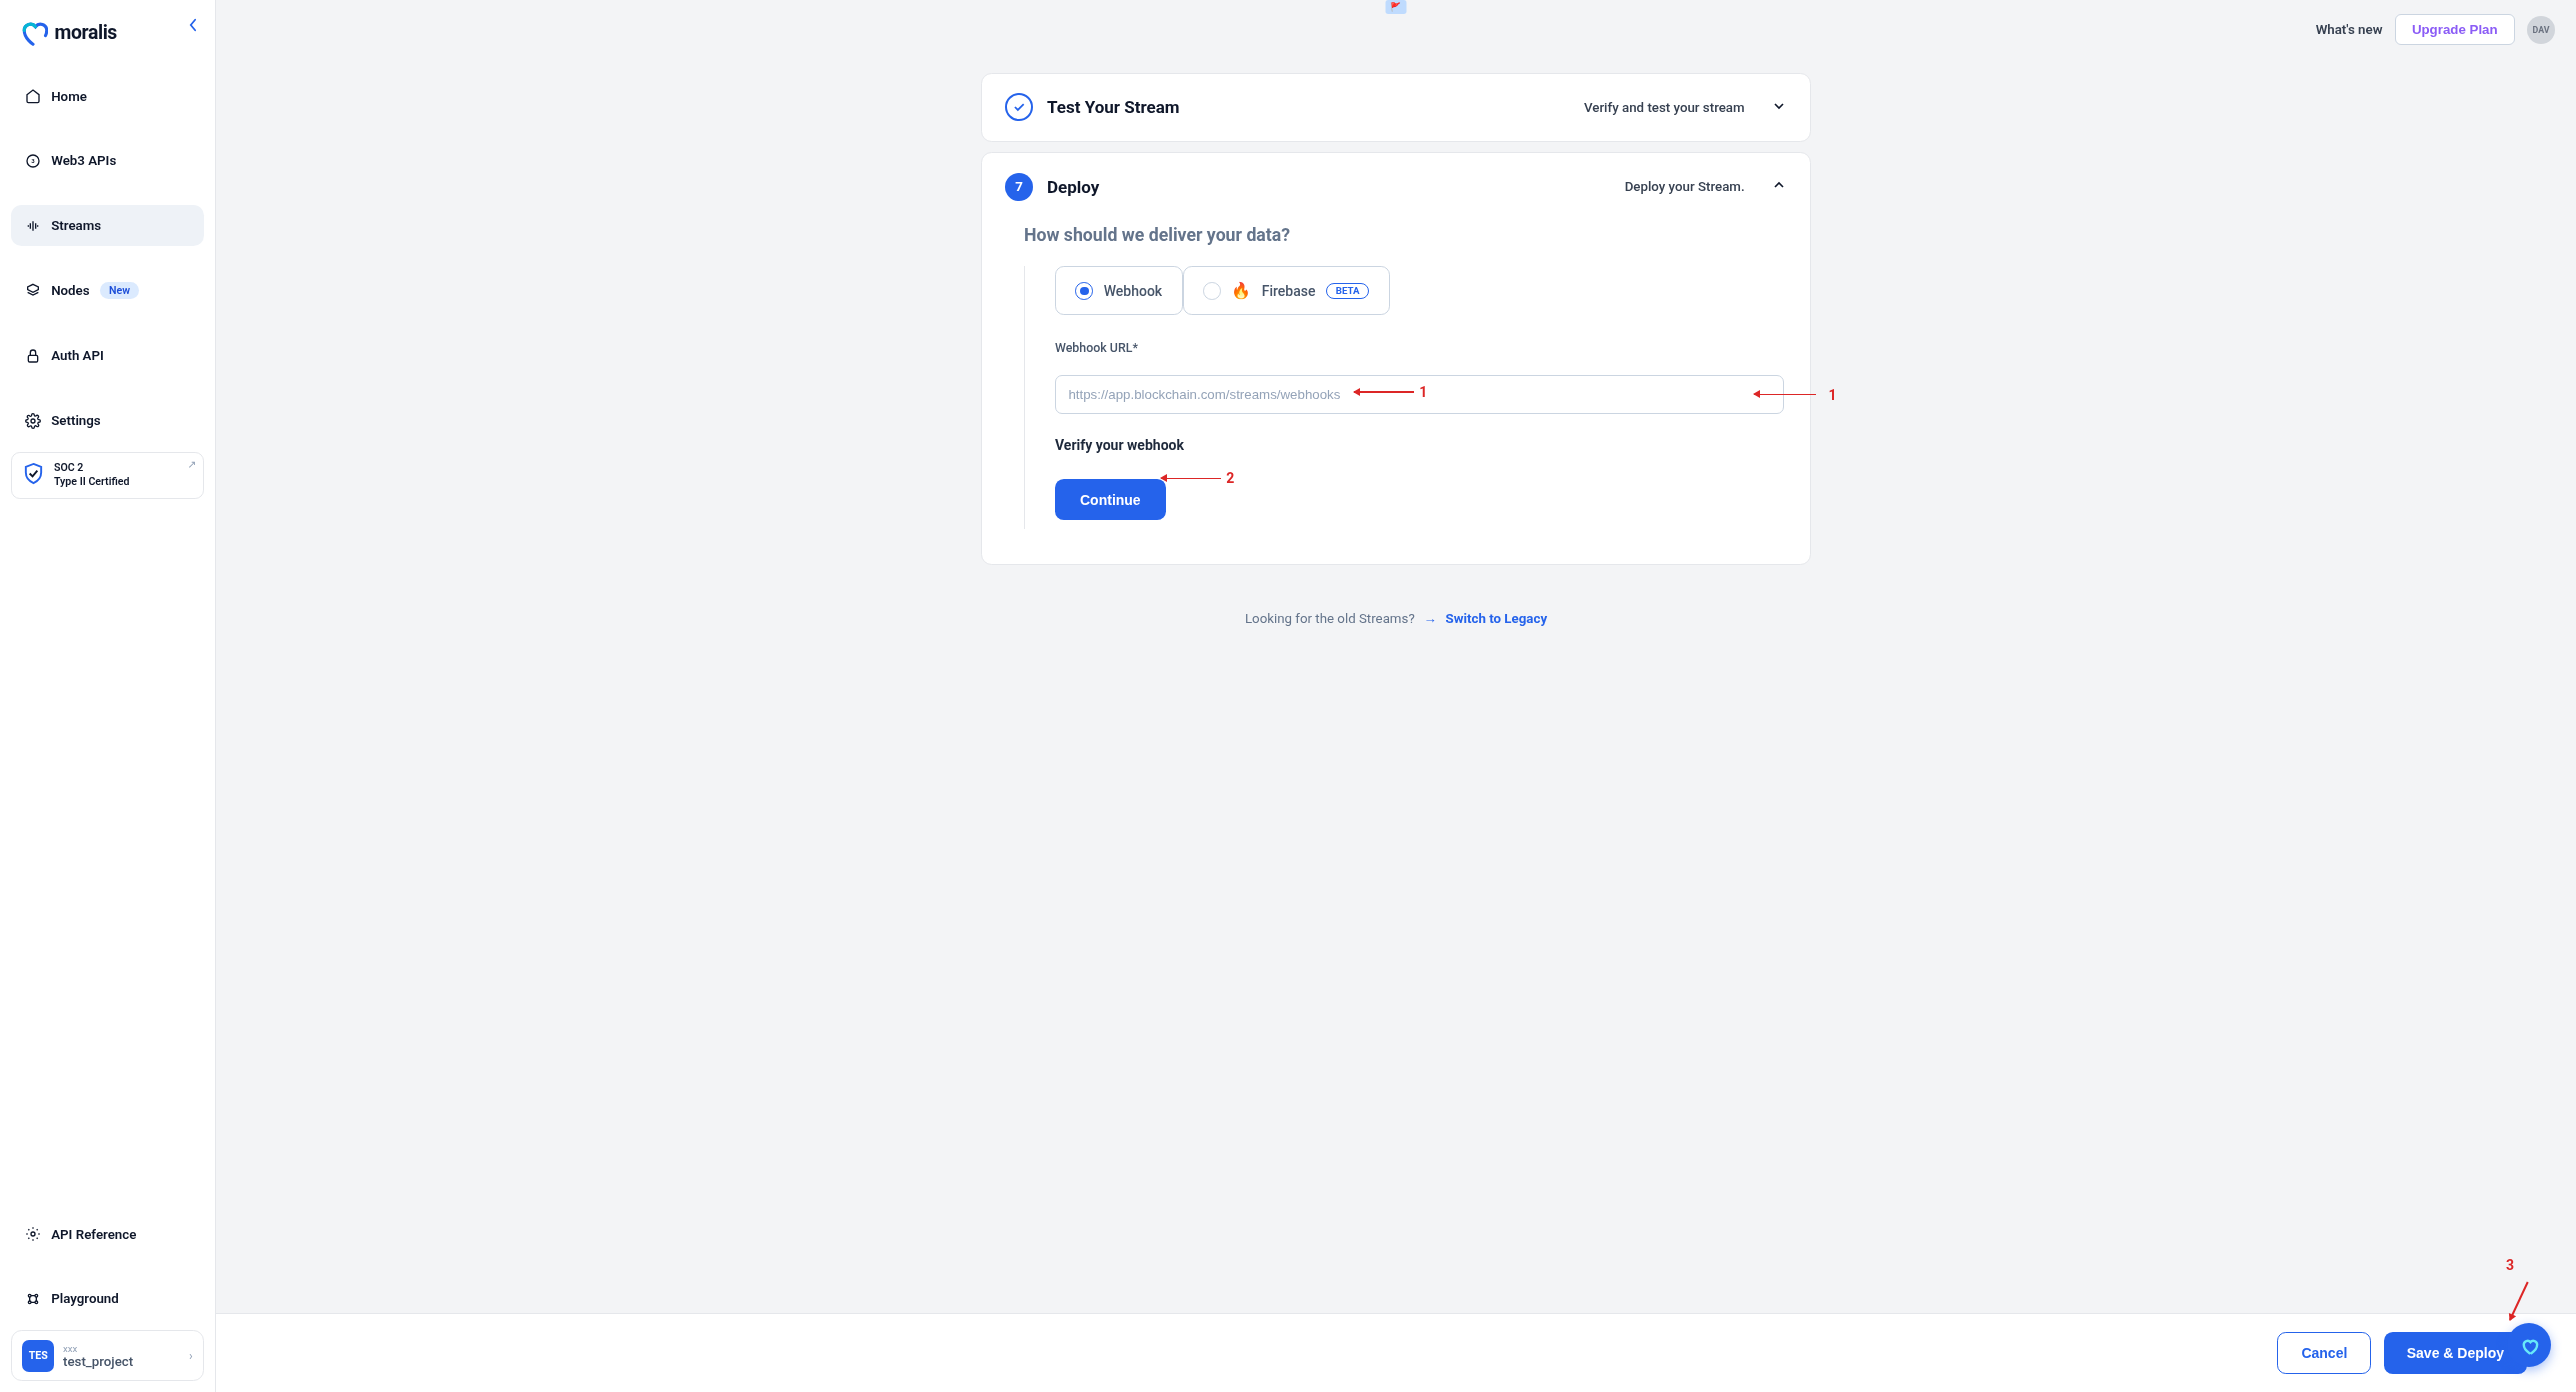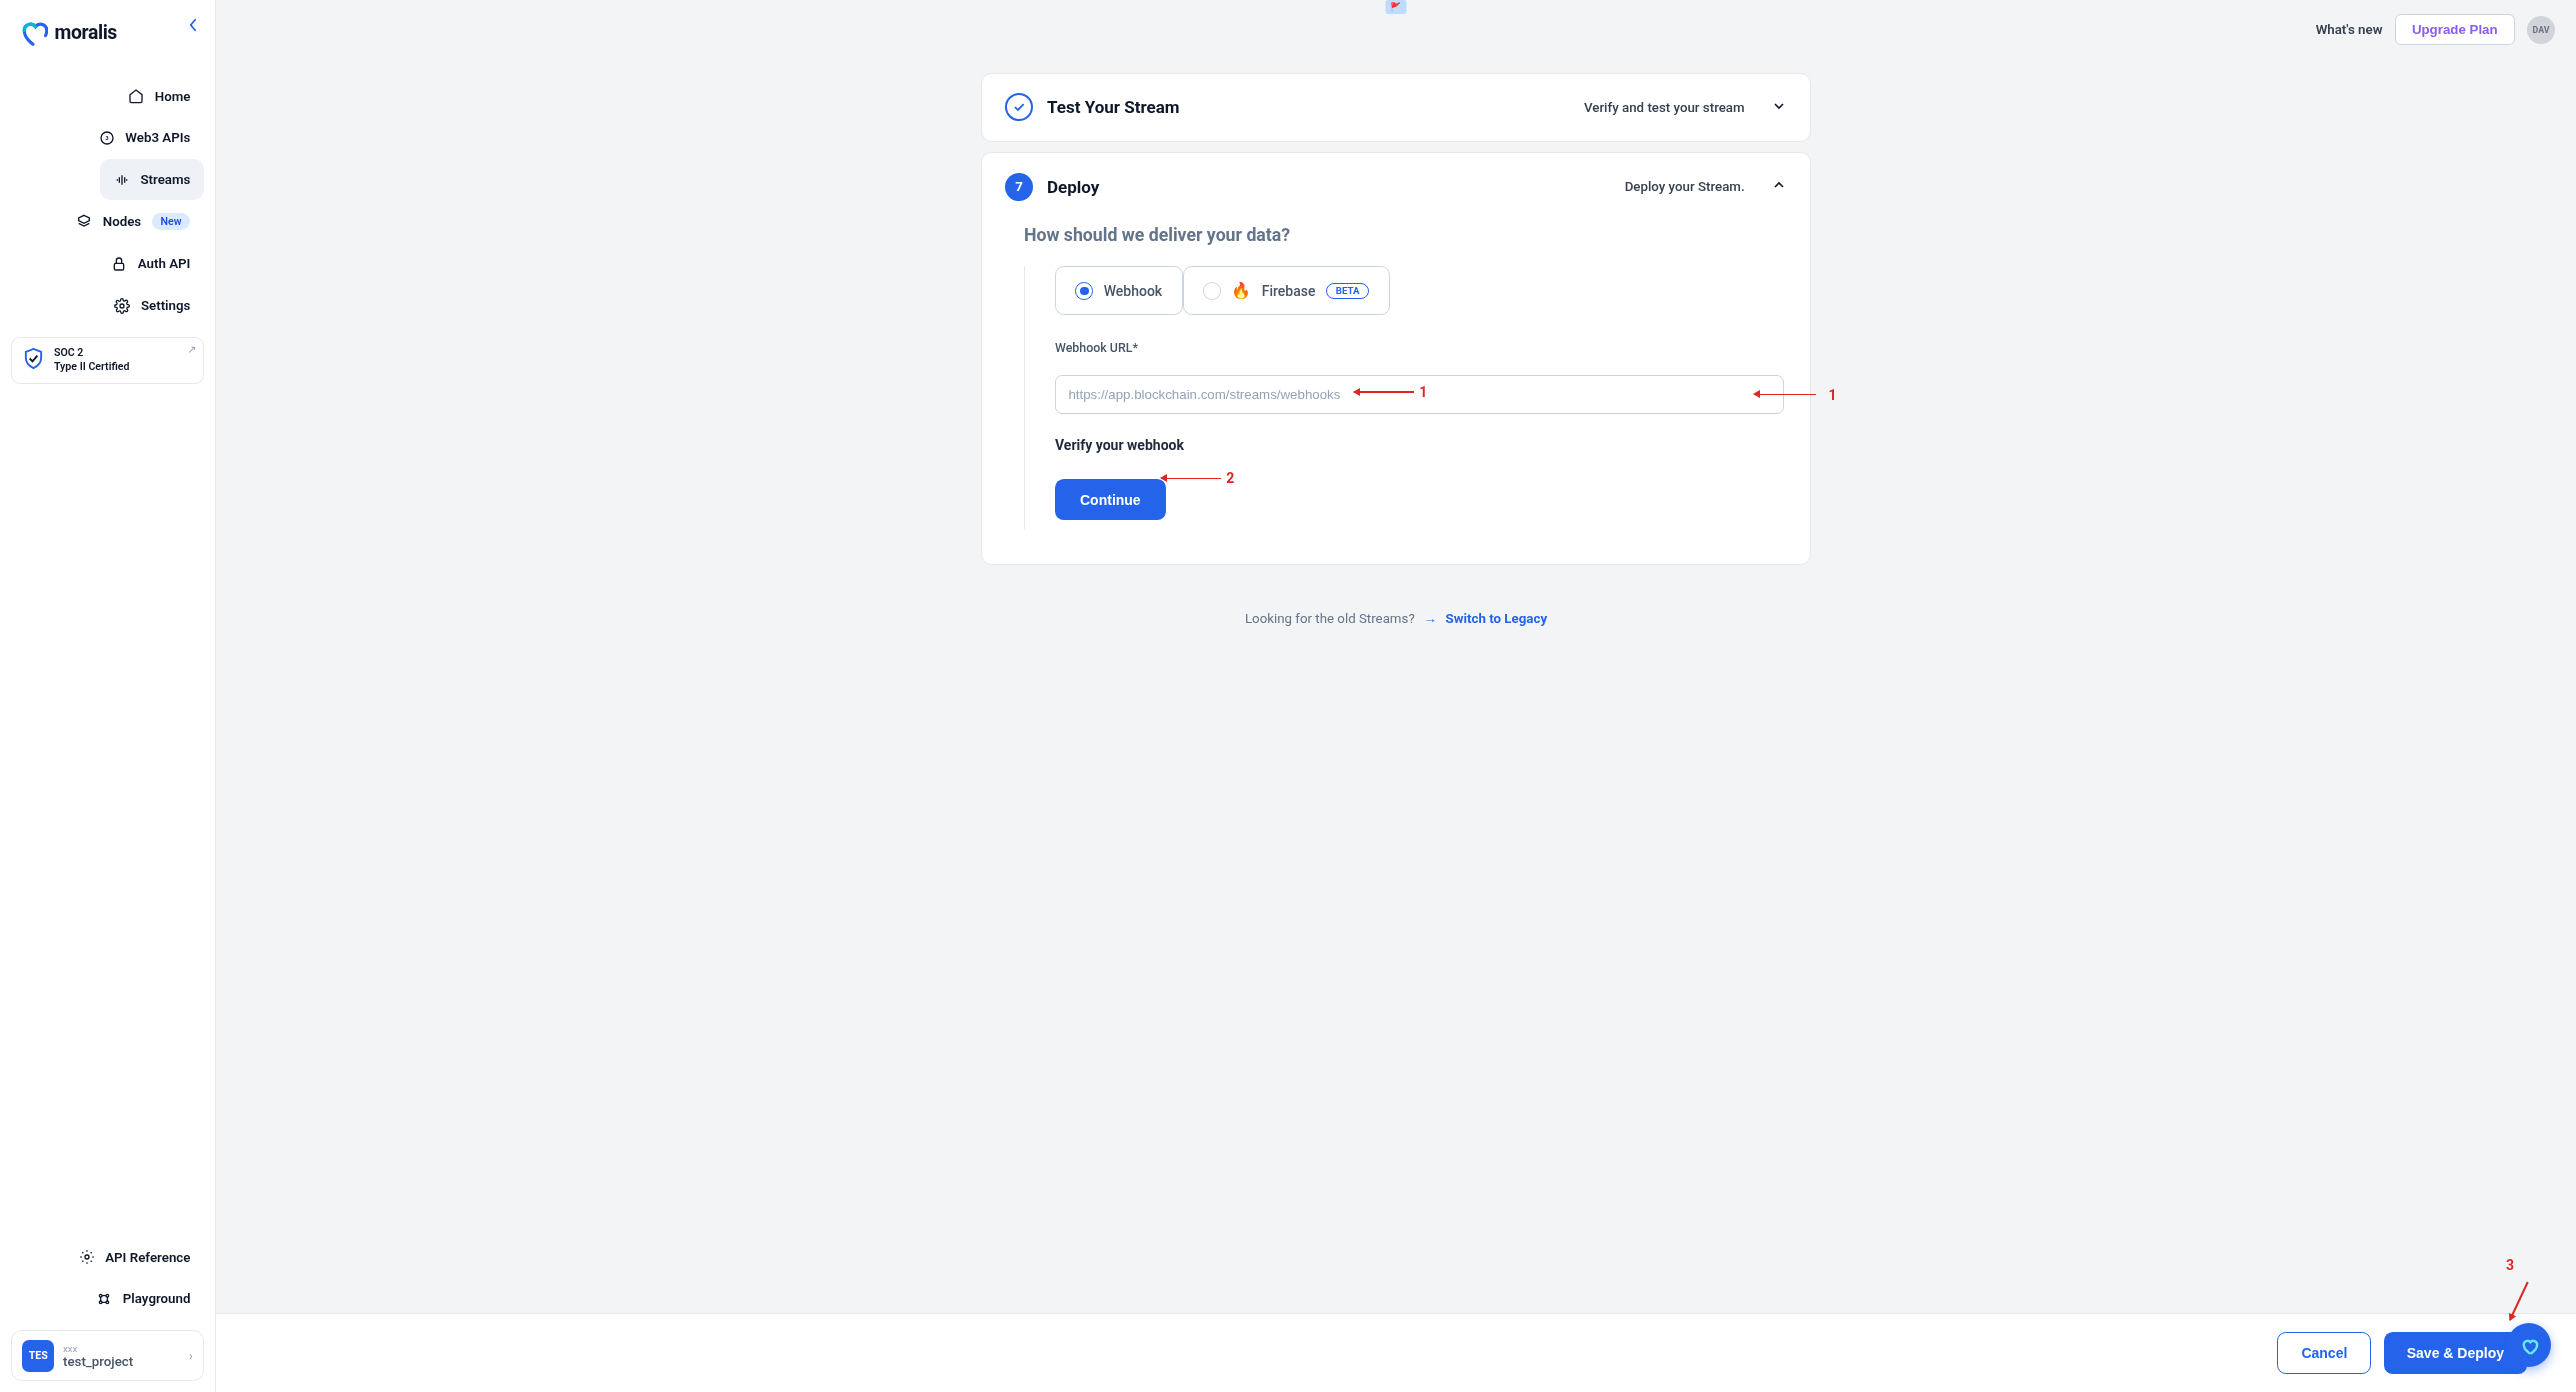--- a/index.html
+++ b/index.html
@@ -23,21 +23,21 @@
     .logo-row {
       display: flex;
       align-items: flex-start;
       justify-content: space-between;
       padding: 0 7px 21px;
     }
     .logo { display: flex; align-items: center; gap: 7px; }
     .logo-text { font-size: 19.4px; font-weight: 700; color: #0f172a; letter-spacing: -0.4px; }
     .collapse-btn { color: #2563eb; cursor: pointer; }
     
-    .nav { display: flex; flex-direction: column; gap: 1px; margin-top: 7px; align-items: flex-end; }
+    .nav { display: flex; flex-direction: column; gap: 24px; margin-top: 7px; }
     .nav-item {
       display: flex;
       align-items: center;
       gap: 10.6px;
       padding: 12.4px 14px;
       border-radius: 10.6px;
       color: #0f172a;
       font-weight: 600;
       font-size: 13.3px;
       cursor: pointer;

